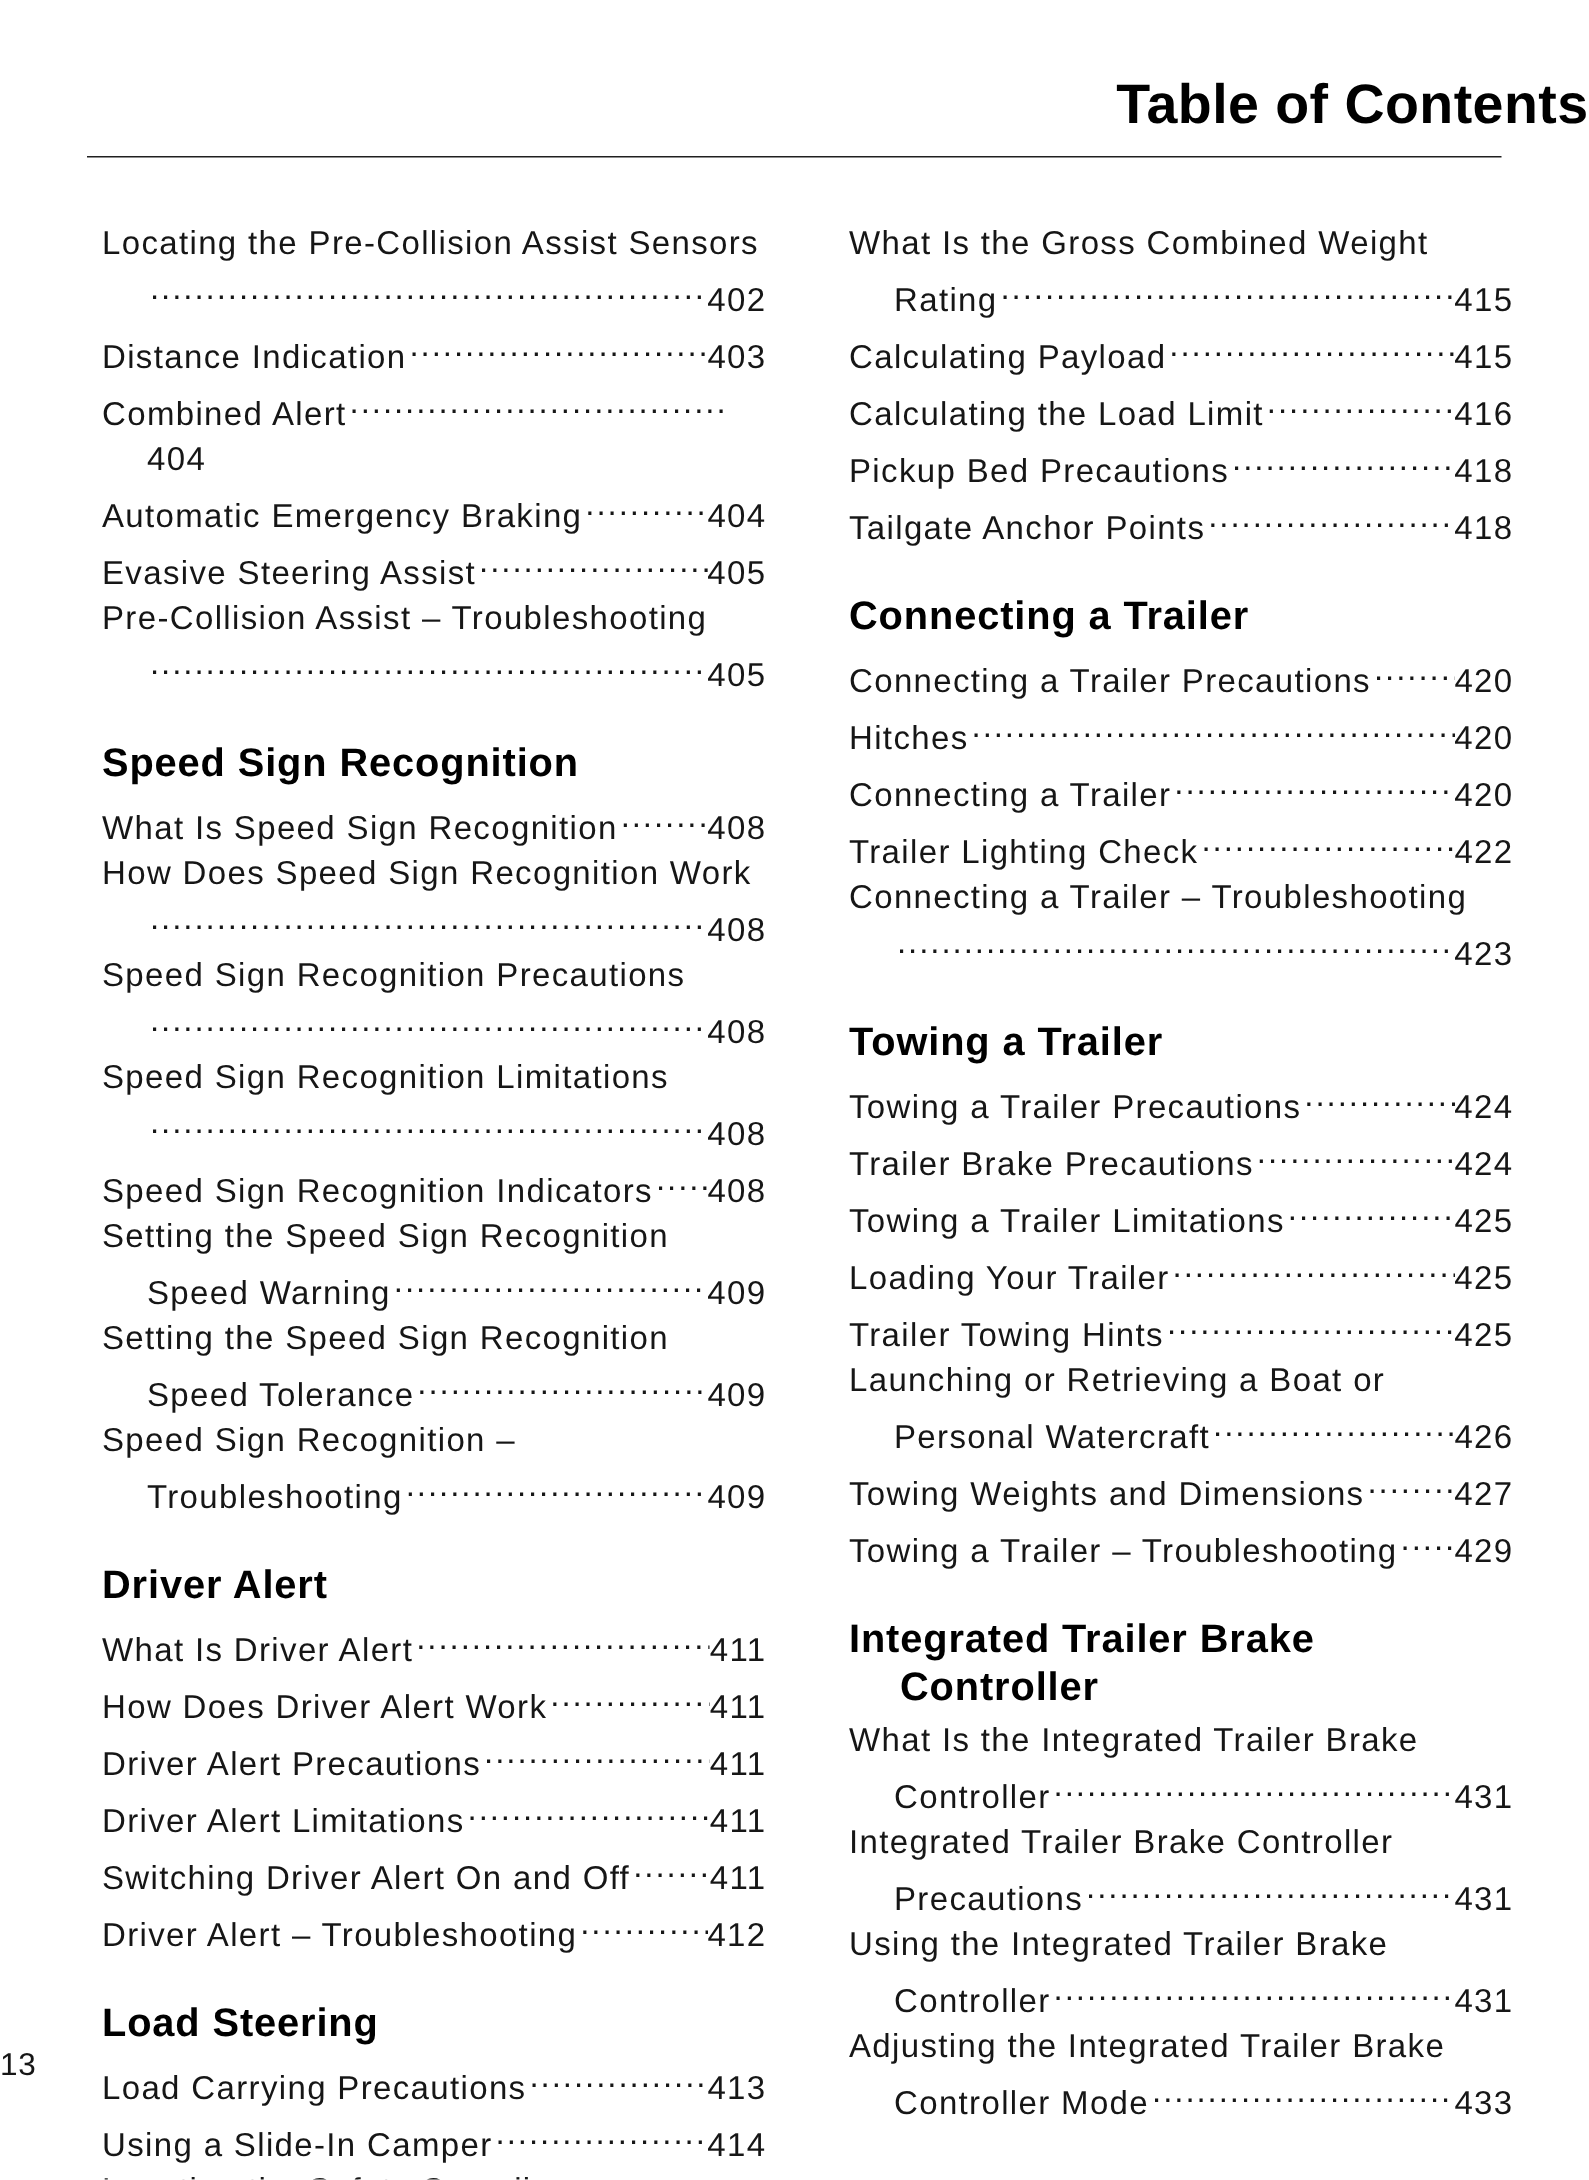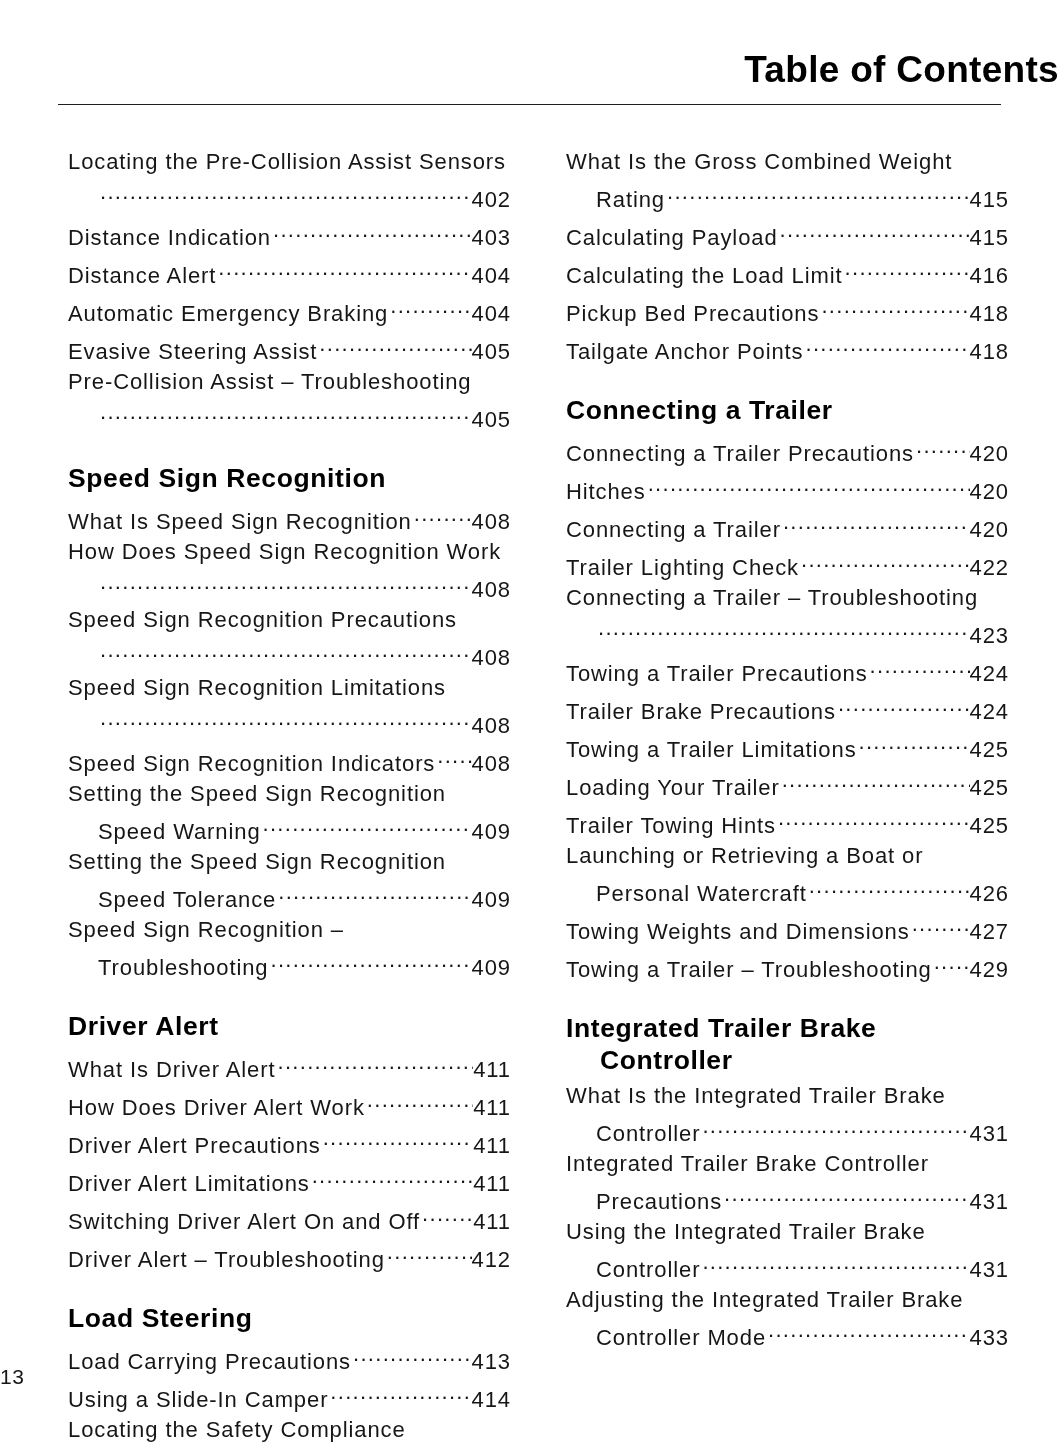--- a/index.html
+++ b/index.html
@@ -82,21 +82,21 @@
 <body>
 
 <h1 class="doc-title">Table of Contents</h1>
 <hr class="title-rule">
 
 <div class="columns">
   <div class="toc-column" id="col-left">
       <section class="toc-section">
         <div class="toc-entry"><span class="label">Locating the Pre-Collision Assist Sensors</span><span class="dots" style="width: 371.59px;">................................................................................................................................................................................................................................................</span><span class="page">402</span></div>
         <div class="toc-entry"><span class="label">Distance Indication</span><span class="dots" style="width: 198.61px;">................................................................................................................................................................................................................................................</span><span class="page">403</span></div>
-        <div class="toc-entry"><span class="label">Distance Alert</span><span class="dots" style="width: 253.27px;">................................................................................................................................................................................................................................................</span><span class="page">404</span></div>
+        <div class="toc-entry"><span class="label">Combined Alert</span><span class="dots" style="width: 253.27px;">................................................................................................................................................................................................................................................</span><span class="page">404</span></div>
         <div class="toc-entry"><span class="label">Automatic Emergency Braking</span><span class="dots" style="width: 81.38px;">................................................................................................................................................................................................................................................</span><span class="page">404</span></div>
         <div class="toc-entry"><span class="label">Evasive Steering Assist</span><span class="dots" style="width: 152.23px;">................................................................................................................................................................................................................................................</span><span class="page">405</span></div>
         <div class="toc-entry"><span class="label">Pre-Collision Assist – Troubleshooting</span><span class="dots" style="width: 371.59px;">................................................................................................................................................................................................................................................</span><span class="page">405</span></div>
       </section>
       <section class="toc-section">
         <h2 class="toc-heading">Speed Sign Recognition</h2>
         <div class="toc-entry"><span class="label">What Is Speed Sign Recognition</span><span class="dots" style="width: 57.84px;">................................................................................................................................................................................................................................................</span><span class="page">408</span></div>
         <div class="toc-entry"><span class="label">How Does Speed Sign Recognition Work</span><span class="dots" style="width: 371.59px;">................................................................................................................................................................................................................................................</span><span class="page">408</span></div>
         <div class="toc-entry"><span class="label">Speed Sign Recognition Precautions</span><span class="dots" style="width: 371.59px;">................................................................................................................................................................................................................................................</span><span class="page">408</span></div>
         <div class="toc-entry"><span class="label">Speed Sign Recognition Limitations</span><span class="dots" style="width: 371.59px;">................................................................................................................................................................................................................................................</span><span class="page">408</span></div>
@@ -133,20 +133,21 @@
       </section>
       <section class="toc-section">
         <h2 class="toc-heading">Connecting a Trailer</h2>
         <div class="toc-entry"><span class="label">Connecting a Trailer Precautions</span><span class="dots" style="width: 53.61px;">................................................................................................................................................................................................................................................</span><span class="page">420</span></div>
         <div class="toc-entry"><span class="label">Hitches</span><span class="dots" style="width: 321.92px;">................................................................................................................................................................................................................................................</span><span class="page">420</span></div>
         <div class="toc-entry"><span class="label">Connecting a Trailer</span><span class="dots" style="width: 186.7px;">................................................................................................................................................................................................................................................</span><span class="page">420</span></div>
         <div class="toc-entry"><span class="label">Trailer Lighting Check</span><span class="dots" style="width: 168.63px;">................................................................................................................................................................................................................................................</span><span class="page">422</span></div>
         <div class="toc-entry"><span class="label">Connecting a Trailer – Troubleshooting</span><span class="dots" style="width: 371.59px;">................................................................................................................................................................................................................................................</span><span class="page">423</span></div>
       </section>
       <section class="toc-section">
+        <h2 class="toc-heading">Towing a Trailer</h2>
         <div class="toc-entry"><span class="label">Towing a Trailer Precautions</span><span class="dots" style="width: 100.03px;">................................................................................................................................................................................................................................................</span><span class="page">424</span></div>
         <div class="toc-entry"><span class="label">Trailer Brake Precautions</span><span class="dots" style="width: 131.69px;">................................................................................................................................................................................................................................................</span><span class="page">424</span></div>
         <div class="toc-entry"><span class="label">Towing a Trailer Limitations</span><span class="dots" style="width: 111.05px;">................................................................................................................................................................................................................................................</span><span class="page">425</span></div>
         <div class="toc-entry"><span class="label">Loading Your Trailer</span><span class="dots" style="width: 187.89px;">................................................................................................................................................................................................................................................</span><span class="page">425</span></div>
         <div class="toc-entry"><span class="label">Trailer Towing Hints</span><span class="dots" style="width: 191.64px;">................................................................................................................................................................................................................................................</span><span class="page">425</span></div>
         <div class="toc-entry"><span class="label">Launching or Retrieving a Boat or Personal Watercraft</span><span class="dots" style="width: 160.91px;">................................................................................................................................................................................................................................................</span><span class="page">426</span></div>
         <div class="toc-entry"><span class="label">Towing Weights and Dimensions</span><span class="dots" style="width: 57.95px;">................................................................................................................................................................................................................................................</span><span class="page">427</span></div>
         <div class="toc-entry"><span class="label">Towing a Trailer – Troubleshooting</span><span class="dots" style="width: 35.91px;">................................................................................................................................................................................................................................................</span><span class="page">429</span></div>
       </section>
       <section class="toc-section">

